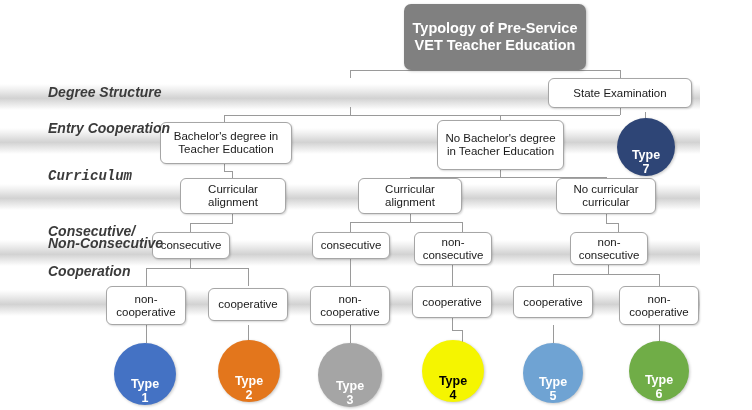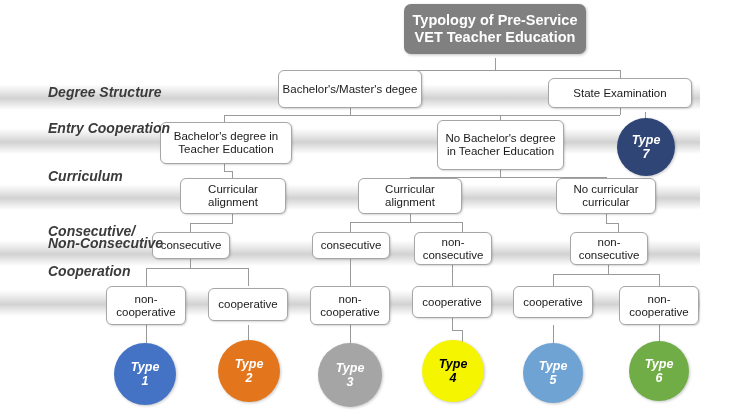--- a/index.html
+++ b/index.html
@@ -28,39 +28,39 @@
 
   
   .title{position:absolute;z-index:5;box-sizing:border-box;
          background:#808080;border-radius:7px;color:#ffffff;
          font-weight:bold;font-size:14.5px;line-height:17px;
          display:flex;align-items:center;justify-content:center;text-align:center;
          padding:3px 6px;box-shadow:1px 1px 3px rgba(0,0,0,.25);}
 
   
   .circ{position:absolute;z-index:5;border-radius:50%;
-        display:flex;flex-direction:column;align-items:center;justify-content:center;
+        display:flex;flex-direction:column;align-items:center;justify-content:flex-end;
         color:#ffffff;font-weight:bold;font-size:12.5px;line-height:14px;text-align:center;
-        box-shadow:1px 1px 3px rgba(0,0,0,.22);font-style:italic;}
+        box-shadow:1px 1px 3px rgba(0,0,0,.22);}
   .circ span{display:block;}
 </style>
 </head>
 <body>
 
 <div id="stage">
 
   <div class="band" style="top:84px;width:700px;"></div>
   <div class="band" style="top:128px;width:700px;"></div>
   <div class="band" style="top:184px;width:700px;"></div>
   <div class="band" style="top:240px;width:700px;"></div>
   <div class="band" style="top:290px;width:700px;"></div>
 
   <div class="band-label" style="left:48px;top:86px;">Degree Structure</div>
   <div class="band-label" style="left:48px;top:122px;">Entry Cooperation</div>
-  <div class="band-label" style="left:48px;top:170px;">Curriculum</div>
+  <div class="band-label" style="left:48px;top:170px;font-family:Liberation Mono, monospace;">Curriculum</div>
   <div class="band-label" style="left:48px;top:225px;">Consecutive/
 Non-Consecutive</div>
   <div class="band-label" style="left:48px;top:265px;">Cooperation</div>
 
   <div class="ln lnv" style="left:495px;top:58px;height:12px;"></div>
   <div class="ln lnh" style="left:350px;top:70px;width:270px;"></div>
   <div class="ln lnv" style="left:350px;top:70px;height:8px;"></div>
   <div class="ln lnv" style="left:620px;top:70px;height:8px;"></div>
 
   <div class="ln lnv" style="left:350px;top:107px;height:8px;"></div>
@@ -114,23 +114,22 @@
   <div class="ln lnv" style="left:248px;top:325px;height:18px;"></div>
   <div class="ln lnv" style="left:350px;top:325px;height:18px;"></div>
   <div class="ln lnv" style="left:452px;top:318px;height:12px;"></div>
   <div class="ln lnh" style="left:452px;top:330px;width:10px;"></div>
   <div class="ln lnv" style="left:462px;top:330px;height:13px;"></div>
   <div class="ln lnv" style="left:553px;top:325px;height:18px;"></div>
   <div class="ln lnv" style="left:659px;top:325px;height:18px;"></div>
 
   <div class="ln lnv" style="left:645px;top:112px;height:8px;"></div>
 
-  <div class="title" style="left:404px;top:4px;width:182px;height:50px;">Typology of Pre-Service VET Teacher Education</div>
+  <div class="title" style="left:404px;top:4px;width:182px;height:66px;">Typology of Pre-Service VET Teacher Education</div>
 
-  <div class="bx" style="left:278px;top:70px;width:144px;height:38px;">Bachelor's/Master's degee</div>
   <div class="bx" style="left:548px;top:78px;width:144px;height:30px;">State Examination</div>
 
   <div class="bx" style="left:437px;top:120px;width:127px;height:50px;">No Bachelor's degree in Teacher Education</div>
   <div class="bx" style="left:160px;top:122px;width:132px;height:42px;">Bachelor's degree in Teacher Education</div>
 
   <div class="bx" style="left:180px;top:178px;width:106px;height:36px;">Curricular alignment</div>
   <div class="bx" style="left:358px;top:178px;width:104px;height:36px;">Curricular alignment</div>
   <div class="bx" style="left:556px;top:178px;width:100px;height:36px;">No curricular curricular</div>
 
   <div class="bx" style="left:152px;top:232px;width:78px;height:27px;">consecutive</div>

